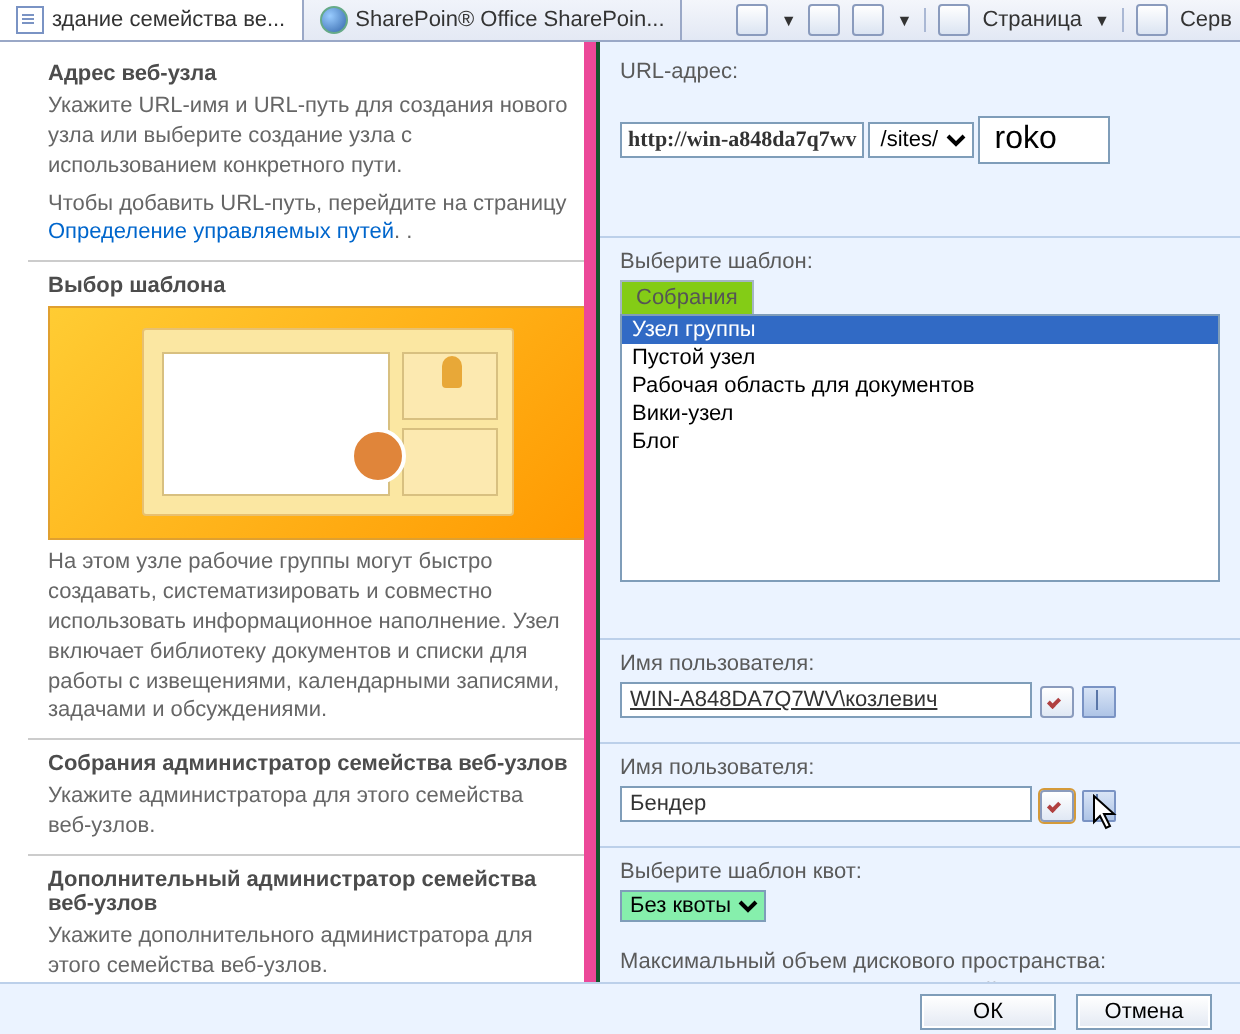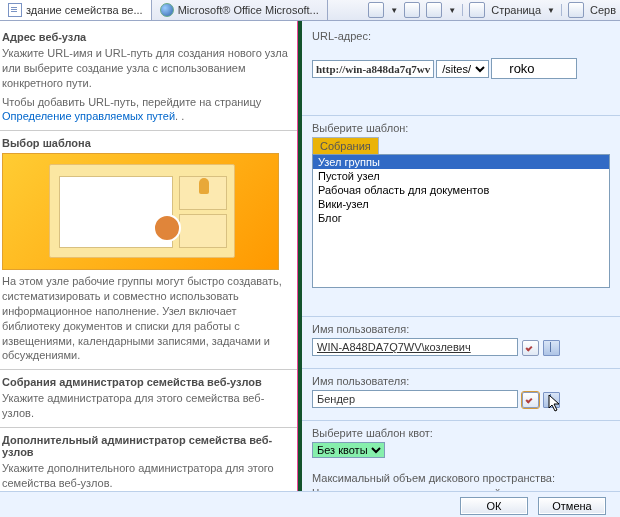--- a/index.html
+++ b/index.html
@@ -7,37 +7,37 @@
 .titlebar{height:20px;background:linear-gradient(#f4f6fb,#e2e8f4);border-bottom:1px solid #9aa8c7;display:flex;align-items:flex-start;font-size:11px}
 .tab{display:flex;align-items:center;padding:0 8px;height:100%;border-right:1px solid #9aa8c7;background:#fff;color:#333;gap:4px}
 .tab2{background:linear-gradient(#f0f3fa,#e4e9f4)}
 .pageicon{width:12px;height:12px;background:#fff;border:1px solid #7a93c4;position:relative}
 .pageicon:after{content:"";position:absolute;left:2px;top:3px;width:6px;height:1px;background:#7a93c4;box-shadow:0 2px 0 #7a93c4,0 4px 0 #7a93c4}
 .ieicon{width:12px;height:12px;border:1px solid #6a8;border-radius:50%;background:radial-gradient(circle at 4px 4px,#9cf,#36a)}
 .toolbar{position:absolute;right:4px;top:0;height:20px;display:flex;align-items:center;gap:6px;font-size:11px;color:#333}
 .tbico{width:14px;height:14px;border:1px solid #8a9bbd;background:linear-gradient(#fff,#dbe4f2);border-radius:2px}
 .tbsep{width:1px;height:12px;background:#aab8d4}
 .content{display:flex;height:470px}
-.left{width:298px;padding:6px 8px 6px 2px;border-right:1px solid #ec4899;box-sizing:border-box;overflow:hidden}
-.right{flex:1;background:#ebf3ff;padding:6px 10px;box-sizing:border-box;overflow:hidden;border-left:4px solid #14532d}
+.left{width:298px;padding:6px 8px 6px 24px;border-right:6px solid #ec4899;box-sizing:border-box;overflow:hidden}
+.right{flex:1;background:#ebf3ff;padding:6px 10px;box-sizing:border-box;overflow:hidden;border-left:2px solid #14532d}
 h3{margin:4px 0 3px;font-size:11px;color:#4c4c4c;font-weight:bold}
 .desc{color:#666;font-size:11px;line-height:1.35;margin-bottom:4px}
 a.link{color:#0066cc;text-decoration:none}
 .hr{border-top:1px solid #ccc;margin:6px -8px 6px -10px}
 .hrR{border-top:1px solid #bcd0ea;margin:6px -10px}
 .templateimg{width:275px;height:115px;background:linear-gradient(135deg,#ffcc33,#ff9900);border:1px solid #e0a030;position:relative;margin:4px 0}
 .tpcard{position:absolute;background:#fbe7a2;border:1px solid #e8c070;border-radius:2px}
 .tpwhite{position:absolute;background:#fff;border:1px solid #d8c080}
 .lblR{color:#5a5a5a;font-size:11px;margin:3px 0 3px}
 .urlrow{display:flex;align-items:center;gap:2px;margin-top:16px}
 .urlfixed{background:#fff;border:1px solid #7f9db9;padding:2px 3px;font-family:Tahoma;font-size:11px;font-weight:bold;color:#333}
 .urlsel{border:1px solid #7f9db9;font-size:11px;padding:1px;background:#fff}
-.urlinput{border:1px solid #7f9db9;font-size:13px;padding:2px 17px;width:50px}
+.urlinput{border:1px solid #7f9db9;font-size:16px;padding:2px 7px;width:50px}
 .tabstrip{display:flex;margin-top:3px}
-.tstab{border:1px solid #a5b5c6;border-bottom:none;padding:2px 7px;font-size:11px;background:#eab308;color:#555}
+.tstab{border:1px solid #a5b5c6;border-bottom:none;padding:2px 7px;font-size:11px;background:#84cc16;color:#555}
 .tstab.active{background:#fff;color:#000;border-color:#7f9db9}
 .listbox{border:1px solid #7f9db9;background:#fff;height:132px;font-size:11px;overflow:hidden}
 .lbitem{padding:1px 5px;color:#000}
 .lbitem.sel{background:#316ac5;color:#fff}
 .userrow{display:flex;align-items:flex-end;gap:4px;margin-top:2px}
 .userinput{border:1px solid #7f9db9;font-size:11px;padding:2px 4px;width:196px;background:#fff;text-decoration:underline;color:#333}
 .userinput.plain{text-decoration:none}
 .miniicon{width:15px;height:14px;display:inline-block}
 .checkicon{background:linear-gradient(#fff,#e0e8f4);border:1px solid #8a9bbd;border-radius:2px;position:relative}
 .checkicon:after{content:"";position:absolute;left:3px;top:5px;width:4px;height:2px;border-left:2px solid #b04040;border-bottom:2px solid #b04040;transform:rotate(-45deg)}
@@ -51,21 +51,21 @@
 </head>
 <body>
 
 <div class="titlebar">
   <div class="tab">
     <span class="pageicon"></span>
     <span>здание семейства ве...</span>
   </div>
   <div class="tab tab2">
     <span class="ieicon"></span>
-    <span>Microsoft® Office Microsoft...</span>
+    <span>SharePoin® Office SharePoin...</span>
   </div>
   <div class="toolbar">
     <span class="tbico"></span>
       <span style="font-size:8px">▼</span>
     <span class="tbico"></span>
     <span class="tbico"></span>
       <span style="font-size:8px">▼</span>
     <span class="tbsep"></span>
     <span class="tbico"></span>
     <span>Страница</span>

